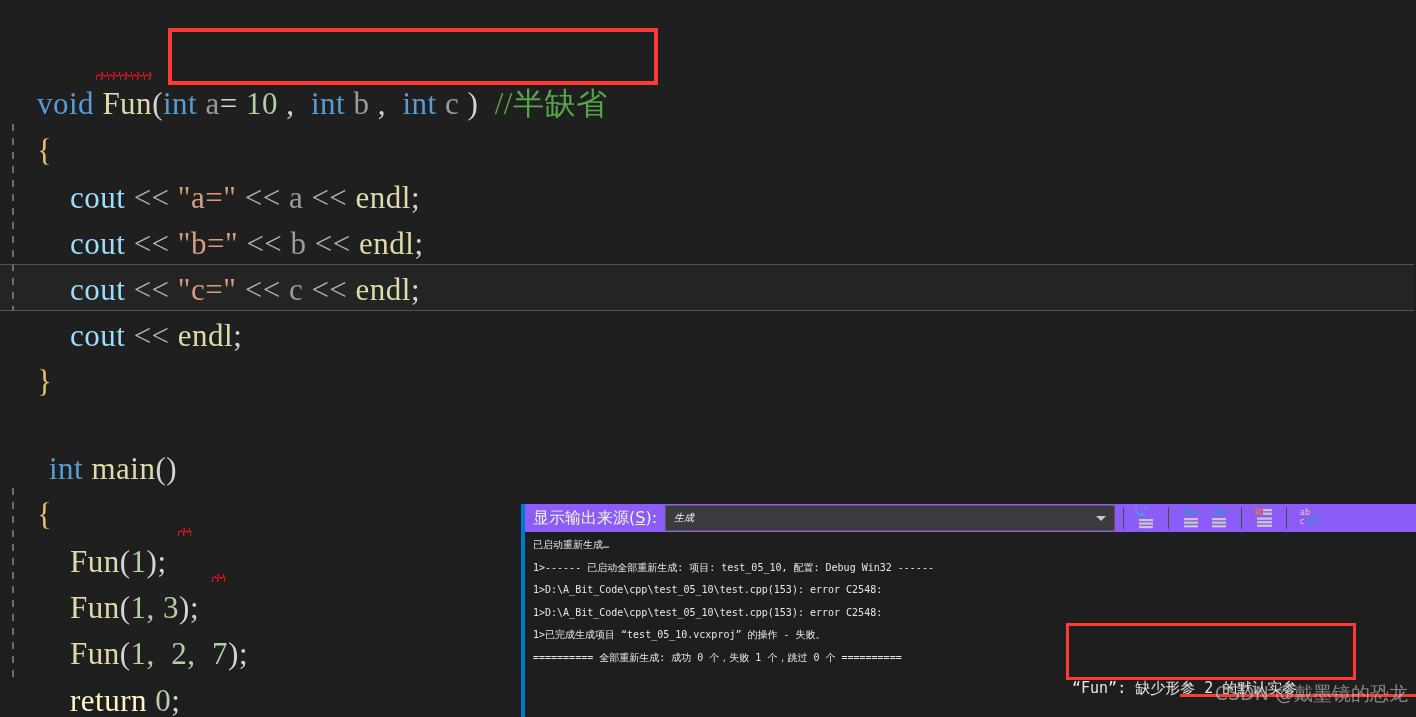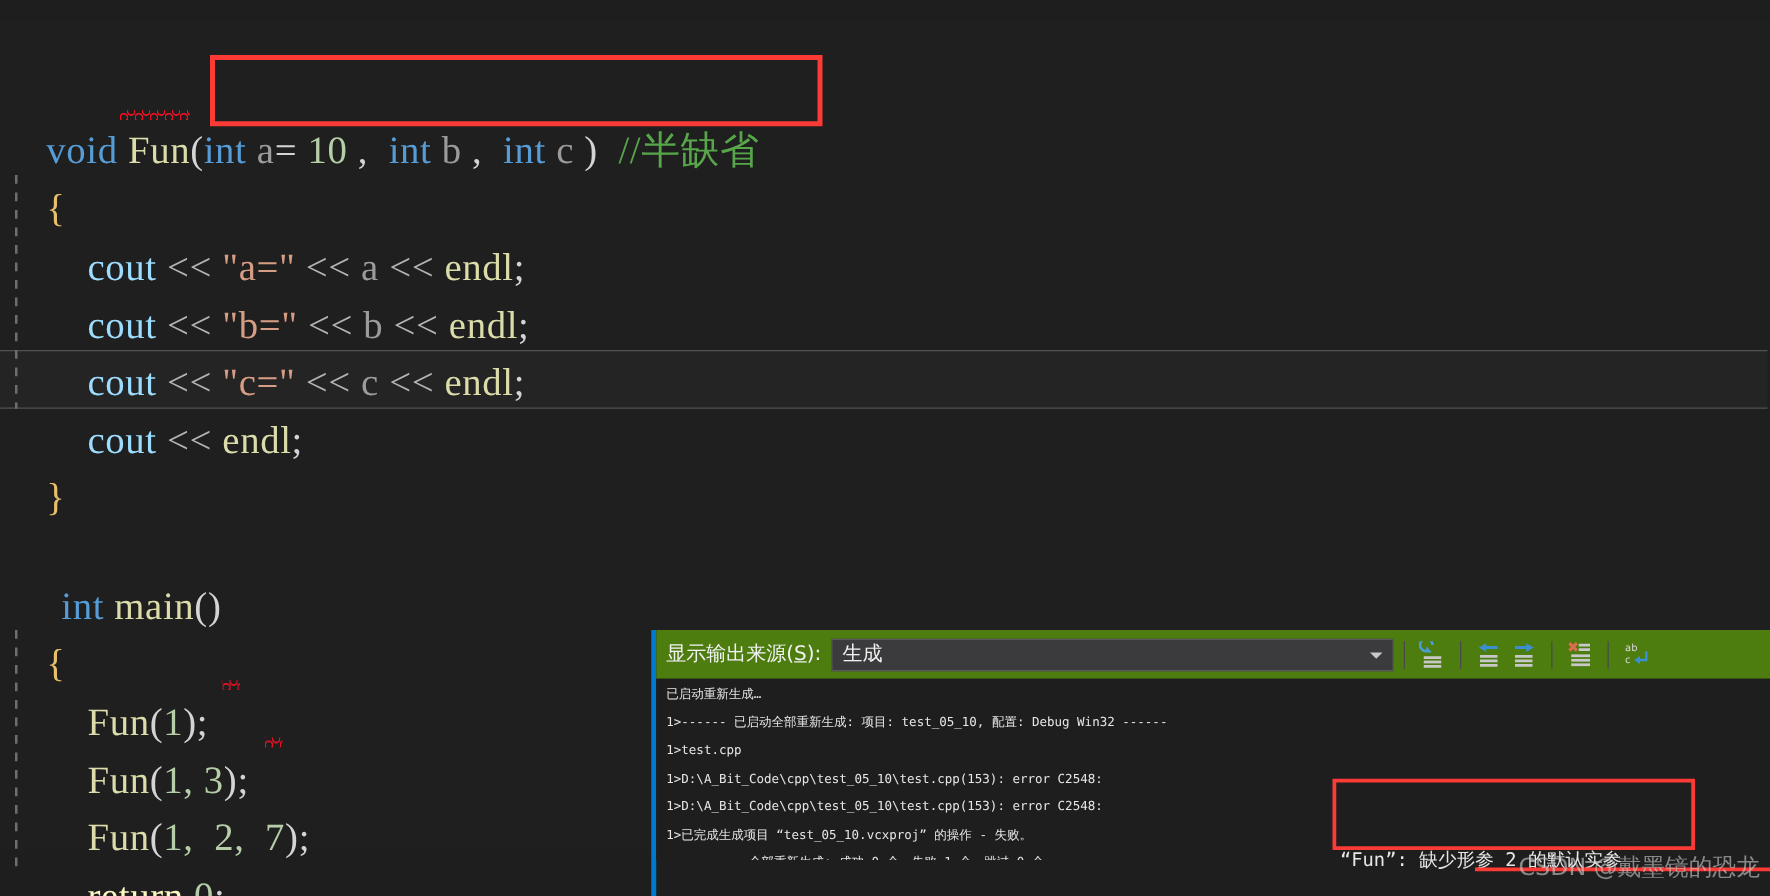--- a/index.html
+++ b/index.html
@@ -9,21 +9,21 @@
   body {
     width: 1416px; height: 717px;
     overflow: hidden;
     position: relative;
     font-family: "Liberation Serif", "DejaVu Serif", serif;
   }
 
   
   #editor {
     position: absolute;
-    left: 0; top: 16px;
+    left: 0; top: 0;
     width: 1416px; height: 664px;
     background: #1f1f1f;
   }
   .code-line {
     position: absolute;
     left: 0;
     width: 1416px;
     height: 47px;
     line-height: 47px;
     font-family: "Liberation Serif", "DejaVu Serif", serif;
@@ -116,22 +116,22 @@
   #output-grip {
     flex: 1;
     height: 14px;
     margin-right: 6px;
     background-image: radial-gradient(circle at 1px 1px, rgba(255,255,255,0.45) 0.9px, transparent 1.1px);
     background-size: 4px 4px;
   }
 
   #output-toolbar {
     position: relative;
-    height: 39px;
-    background: #4d7c0f;
+    height: 28px;
+    background: #8b5cf6;
     display: flex;
     align-items: center;
     padding-left: 8px;
   }
   #src-label {
     color: #f1f1f1;
     font-size: 16px;
     font-family: "DejaVu Sans", "Liberation Sans", sans-serif;
     white-space: nowrap;
   }
@@ -142,23 +142,24 @@
     height: 26px;
     background: #3b3b3d;
     border: 1px solid #5a5a5c;
     box-sizing: border-box;
     display: flex;
     align-items: center;
     position: relative;
   }
   #src-combo-value {
     color: #f1f1f1;
-    font-size: 16px;
+    font-size: 10px;
     padding-left: 8px;
     font-family: "DejaVu Sans", "Liberation Sans", sans-serif;
+    font-style: italic;
   }
   #src-combo-arrow {
     position: absolute;
     right: 8px; top: 50%;
     margin-top: -2px;
     width: 0; height: 0;
     border-left: 5px solid transparent;
     border-right: 5px solid transparent;
     border-top: 5px solid #c8c8c8;
   }
@@ -363,21 +364,20 @@
         <text x="2" y="17" font-family="DejaVu Sans, sans-serif" font-size="8" fill="#d8d8d8">c</text>
         <path d="M19 8 L19 15 L12 15" stroke="#3b8ed0" stroke-width="2" fill="none"></path>
         <path d="M14 11.5 L9.5 15 L14 18.5 Z" fill="#3b8ed0"></path>
       </svg>
     </div>
   </div>
 
   <div id="output-body">
     <div class="out-line">已启动重新生成…</div>
     <div class="out-line">1&gt;------ 已启动全部重新生成: 项目: test_05_10, 配置: Debug Win32 ------</div>
-    <div class="out-line">1&gt;test.cpp</div>
     <div class="out-line">1&gt;D:\A_Bit_Code\cpp\test_05_10\test.cpp(153): error C2548: </div>
     <div class="out-line">1&gt;D:\A_Bit_Code\cpp\test_05_10\test.cpp(153): error C2548: </div>
     <div class="out-line">1&gt;已完成生成项目 “test_05_10.vcxproj” 的操作 - 失败。</div>
     <div class="out-line">========== 全部重新生成: 成功 0 个，失败 1 个，跳过 0 个 ==========</div>
   </div>
 </div>
 
 <div id="err-overlay">
   <div>“Fun”: 缺少形参 2 的默认实参</div>
   

